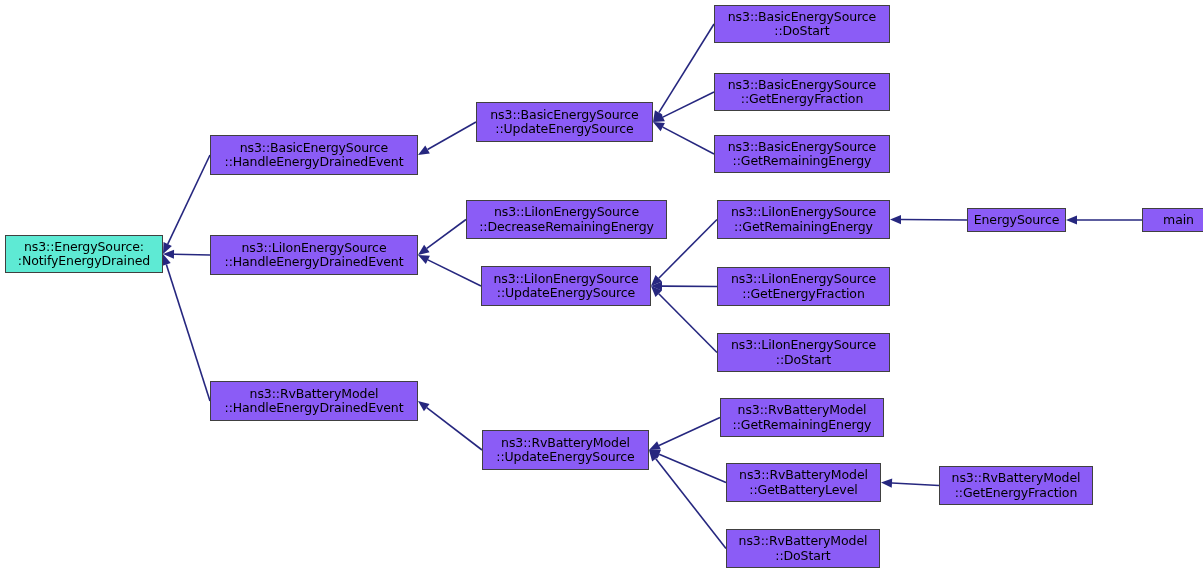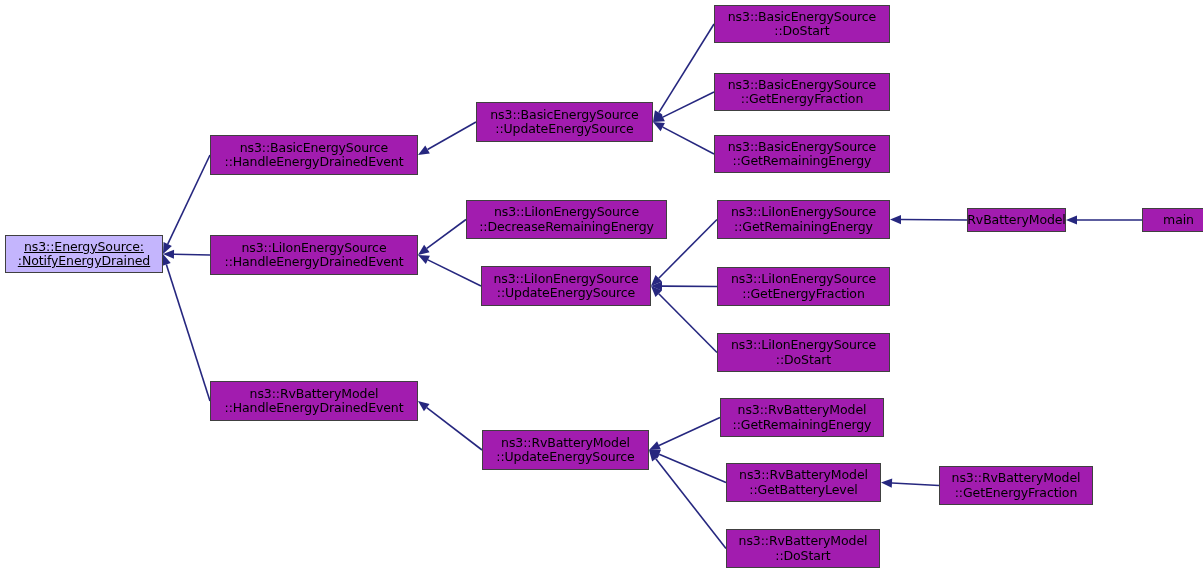--- a/index.html
+++ b/index.html
@@ -21,36 +21,35 @@
     left: 0;
     top: 0;
     width: 1203px;
     height: 573px;
     pointer-events: none;
   }
   .node {
     position: absolute;
     box-sizing: border-box;
     border: 1px solid #404040;
-    background: #a21caf;
+    background: #8b5cf6;
     color: #000000;
     display: flex;
     align-items: center;
     justify-content: center;
     text-align: center;
     font-size: 12.5px;
     line-height: 14.5px;
     letter-spacing: -0.1px;
     white-space: pre;
     cursor: pointer;
   }
   .node.root {
-    background: #c4b5fd;
+    background: #5eead4;
     border-color: #404040;
-    text-decoration: underline;
   }
   .node-label {
     display: block;
     padding: 0 4px;
   }
 </style>
 </head>
 <body>
 
 <div id="graph">
@@ -154,21 +153,21 @@
       <div class="node" style="left: 714px; top: 73px; width: 176px; height: 38px;"><span class="node-label">ns3::BasicEnergySource
 ::GetEnergyFraction</span></div>
       <div class="node" style="left: 714px; top: 135px; width: 176px; height: 38px;"><span class="node-label">ns3::BasicEnergySource
 ::GetRemainingEnergy</span></div>
       <div class="node" style="left: 717px; top: 200px; width: 173px; height: 39px;"><span class="node-label">ns3::LiIonEnergySource
 ::GetRemainingEnergy</span></div>
       <div class="node" style="left: 717px; top: 267px; width: 173px; height: 39px;"><span class="node-label">ns3::LiIonEnergySource
 ::GetEnergyFraction</span></div>
       <div class="node" style="left: 717px; top: 333px; width: 173px; height: 39px;"><span class="node-label">ns3::LiIonEnergySource
 ::DoStart</span></div>
-      <div class="node" style="left: 967px; top: 208px; width: 99px; height: 24px;"><span class="node-label">RvBatteryModel</span></div>
+      <div class="node" style="left: 967px; top: 208px; width: 99px; height: 24px;"><span class="node-label">EnergySource</span></div>
       <div class="node" style="left: 1142px; top: 208px; width: 73px; height: 24px;"><span class="node-label">main</span></div>
       <div class="node" style="left: 720px; top: 398px; width: 164px; height: 39px;"><span class="node-label">ns3::RvBatteryModel
 ::GetRemainingEnergy</span></div>
       <div class="node" style="left: 726px; top: 463px; width: 155px; height: 39px;"><span class="node-label">ns3::RvBatteryModel
 ::GetBatteryLevel</span></div>
       <div class="node" style="left: 939px; top: 466px; width: 154px; height: 39px;"><span class="node-label">ns3::RvBatteryModel
 ::GetEnergyFraction</span></div>
       <div class="node" style="left: 726px; top: 529px; width: 154px; height: 39px;"><span class="node-label">ns3::RvBatteryModel
 ::DoStart</span></div>
     </div>

